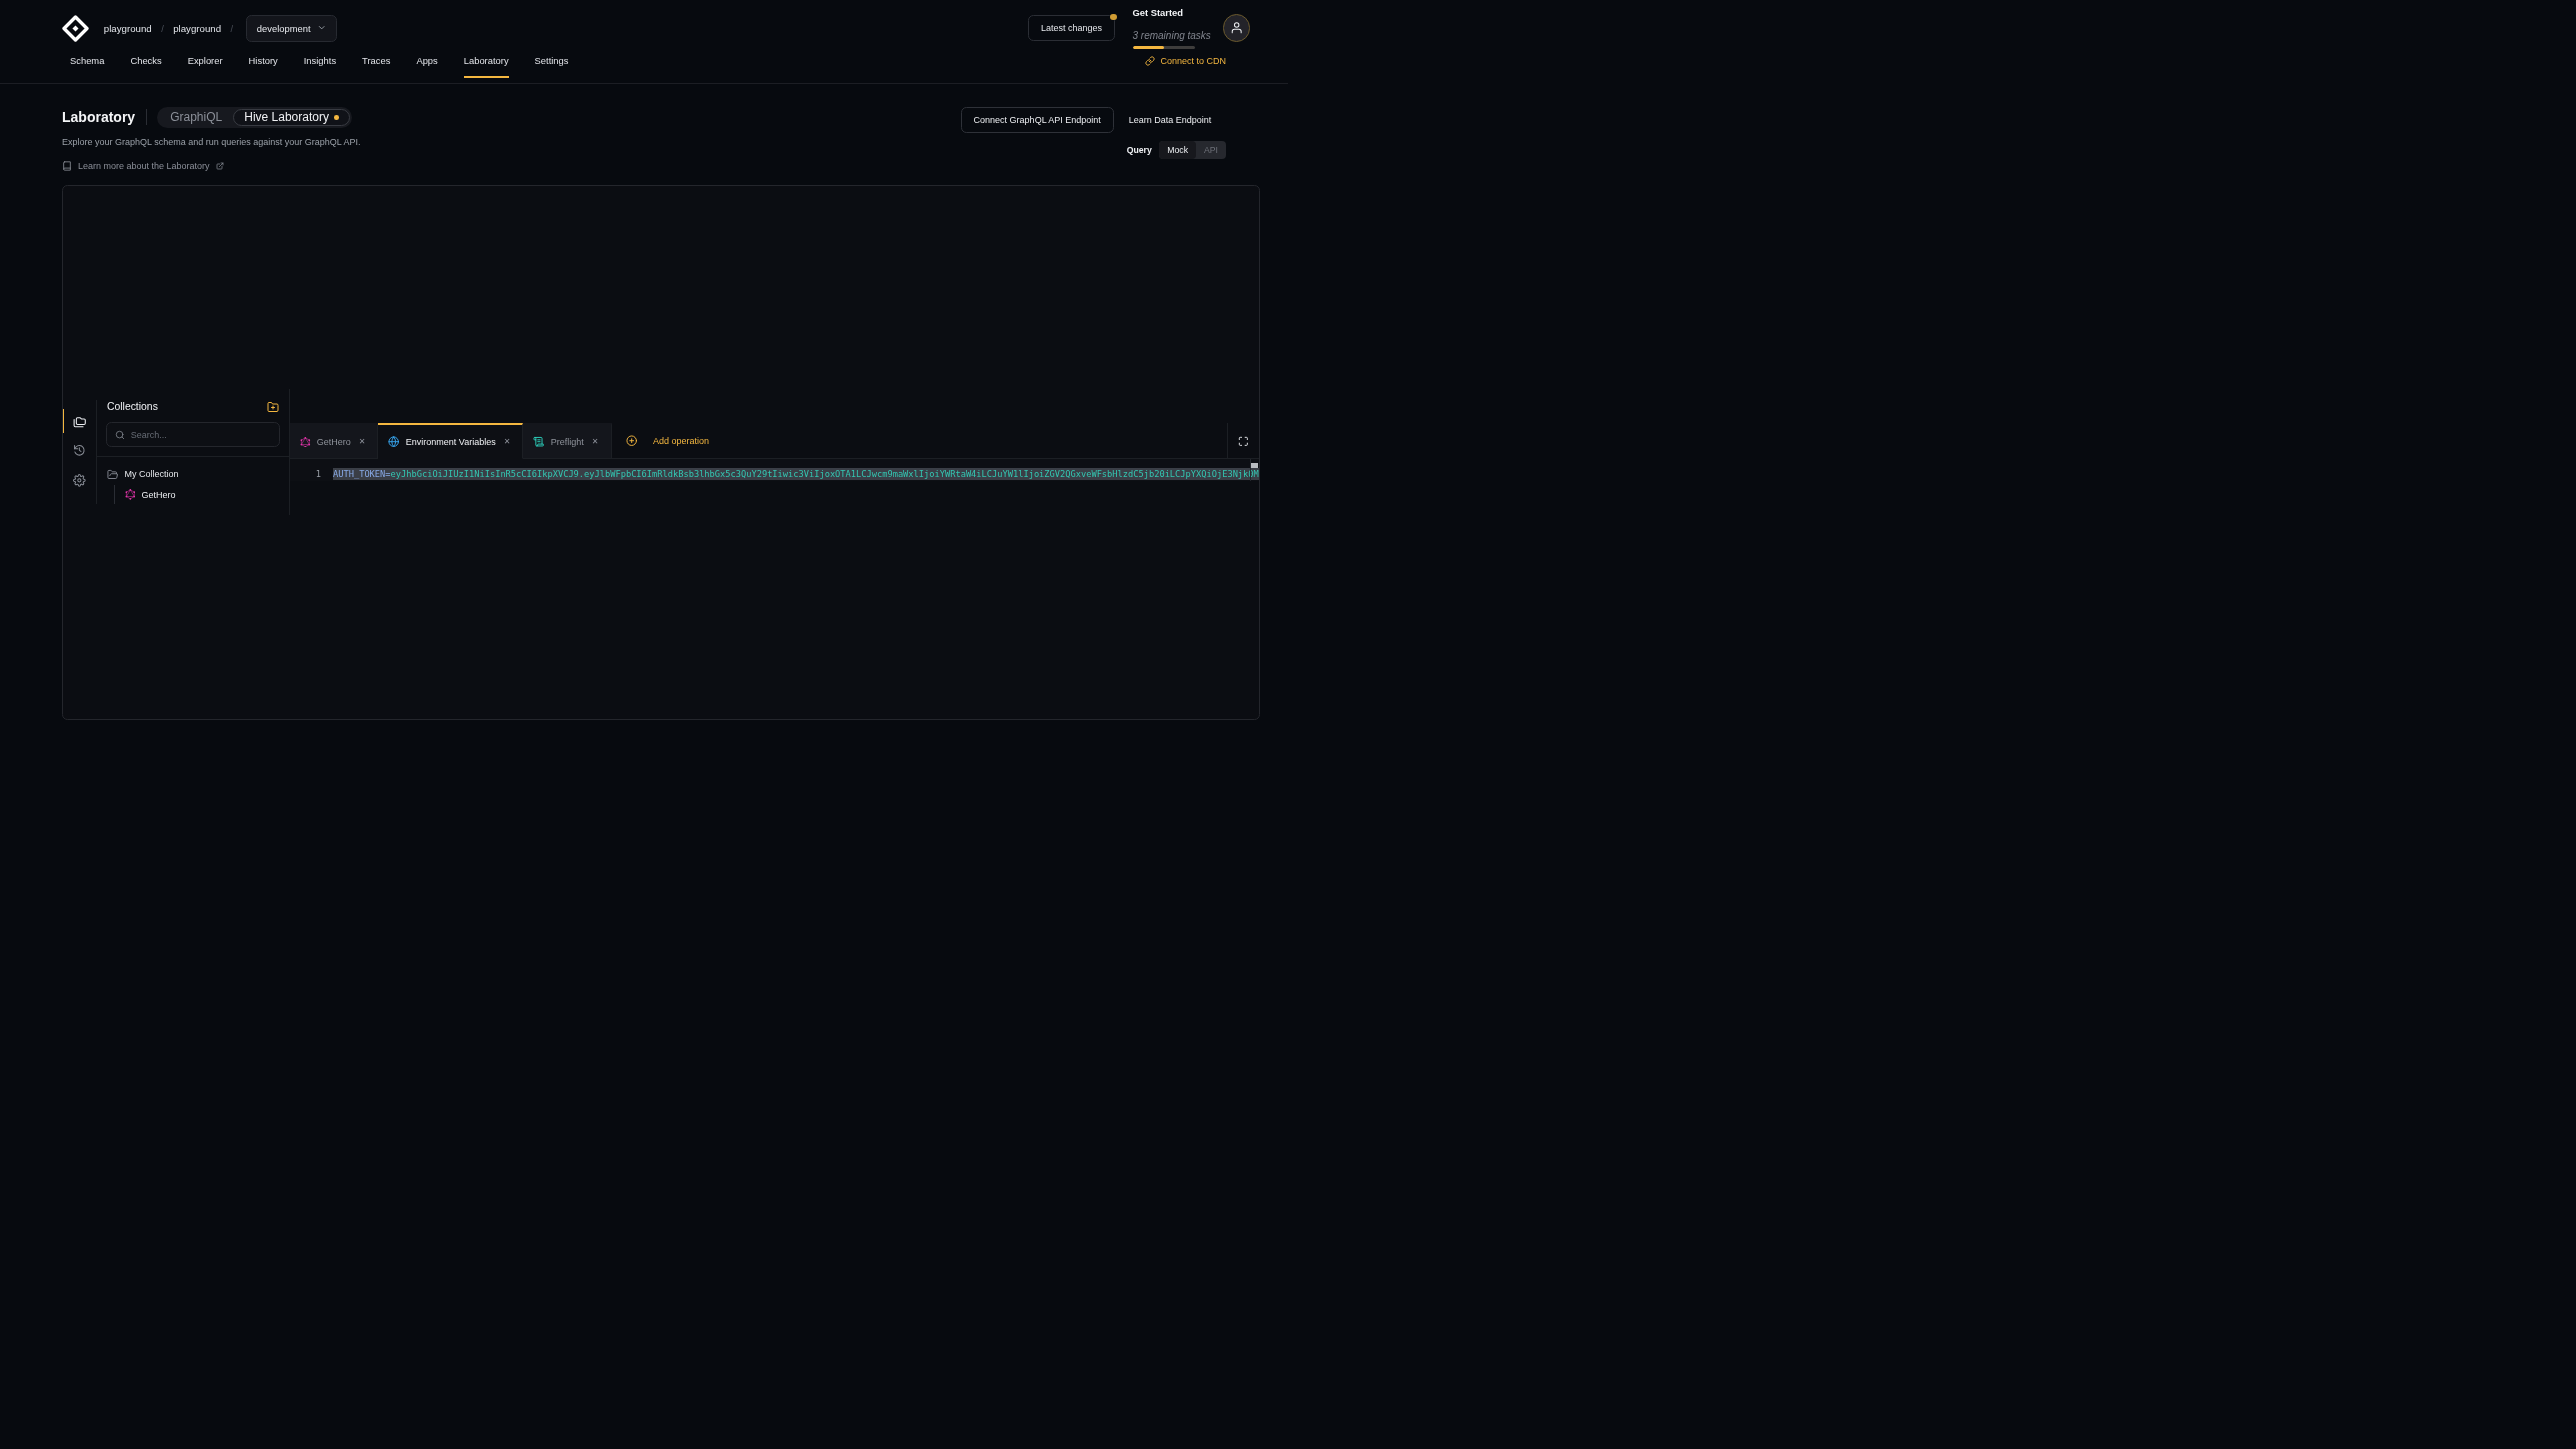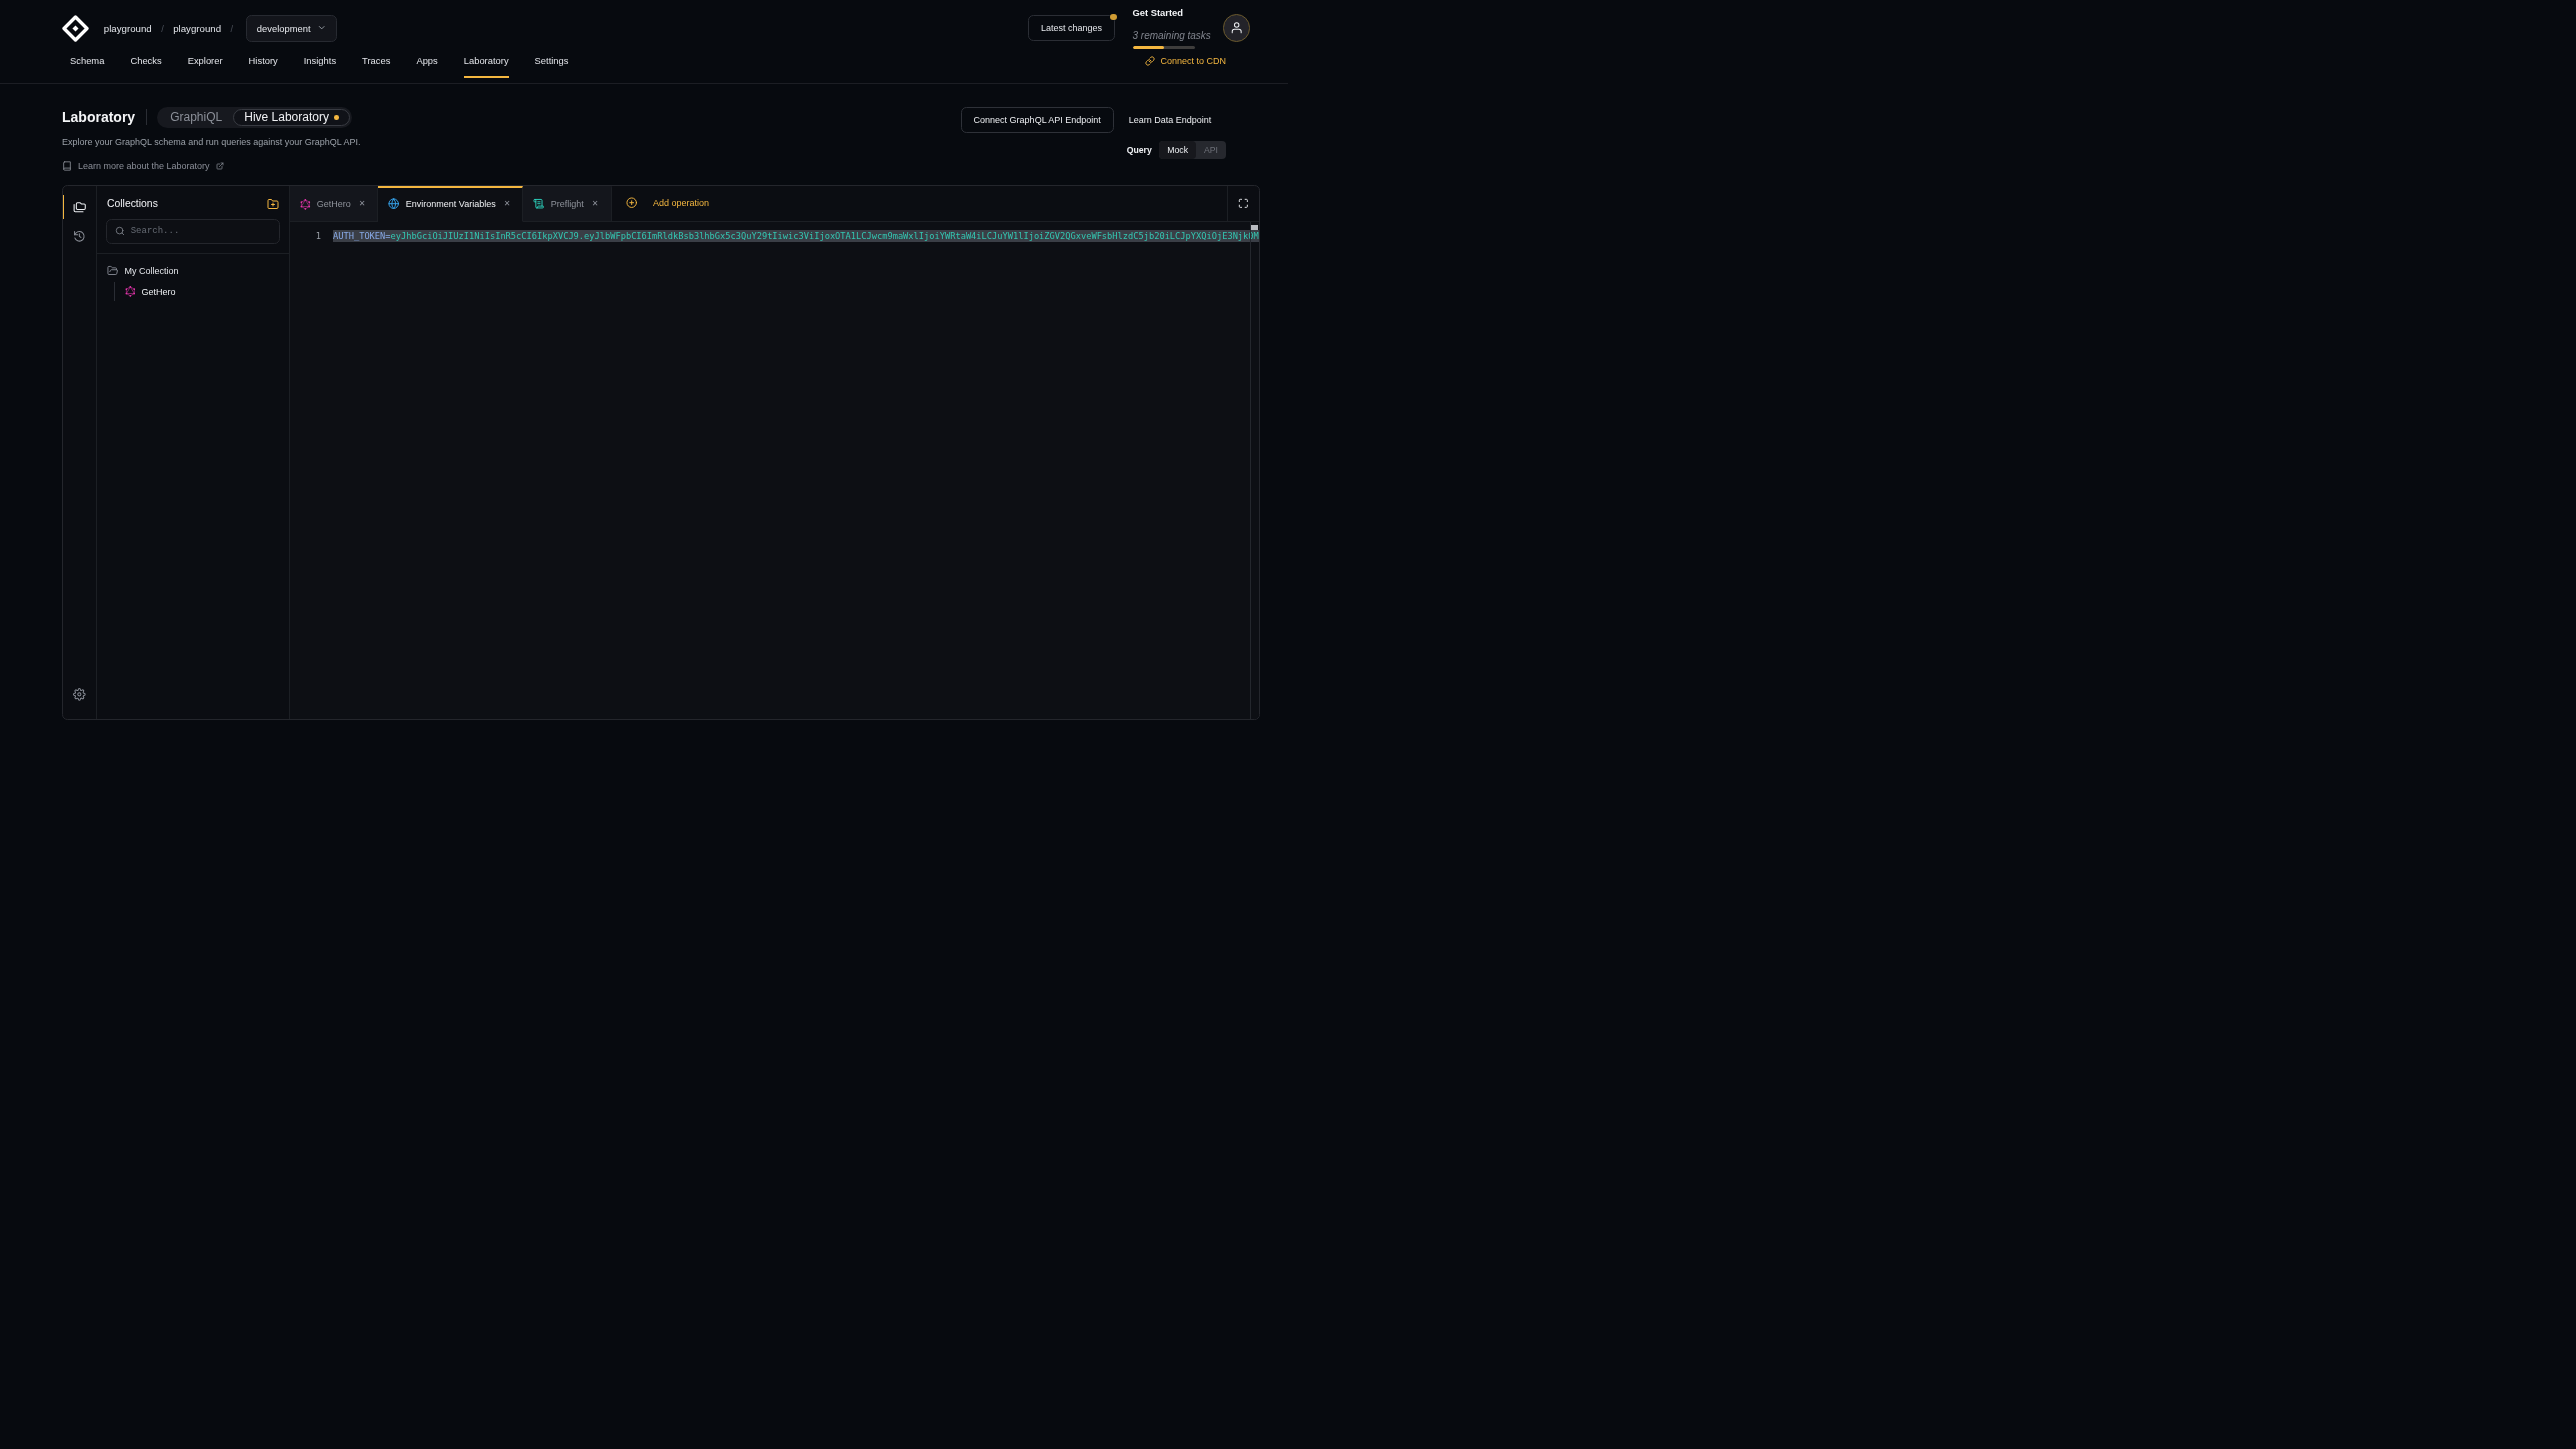--- a/index.html
+++ b/index.html
@@ -76,40 +76,40 @@
     color:#eceef1; font-size:9px; font-family:inherit; cursor:pointer; }
   .query-row { margin-top:8.7px; display:flex; align-items:center; gap:7.4px; }
   .query-label { font-size:8.7px; font-weight:700; color:#f0f2f5; }
   .seg { display:flex; background:#26282e; border-radius:4px; overflow:hidden; height:18px; }
   .seg-opt { padding:0 8px; display:flex; align-items:center; font-size:8.7px;
     color:#6d7078; cursor:pointer; }
   .seg-opt.selected { background:#17181d; color:#eef0f3; border-radius:4px; }
 
   
   .panel { margin:14px 28px 0 62px; height:535px; background:#0b0d12;
-    border:0.7px solid #24262c; border-radius:5.4px; display:flex; overflow:hidden; }
+    border:0.7px solid #24262c; border-radius:5.4px; display:flex; overflow:hidden;align-items:center; }
 
   .rail { width:34px; border-right:0.7px solid #1c1f24; display:flex;
     flex-direction:column; align-items:center; padding:6.7px 0 9.4px 0; flex:none; }
   .rail-item { position:relative; width:100%; height:29.5px; display:flex;
     align-items:center; justify-content:center; cursor:pointer; }
   .rail-item.active::before { content:""; position:absolute; left:0; top:2.7px;
     bottom:2.7px; width:1.3px; background:#f4b740; }
   .rail-spacer { flex:1; }
 
   .collections { width:193px; border-right:0.7px solid #1c1f24; display:flex;
     flex-direction:column; flex:none; }
   .coll-head { display:flex; align-items:center; justify-content:space-between;
     padding:12px 10px 8px 10px; }
   .coll-title { font-size:10.4px; color:#f2f3f6; }
   .search-box { margin:1.3px 8.7px 0 8.7px; height:25px; display:flex; align-items:center;
     gap:6px; padding:0 8px; background:#0d0f14; border:0.7px solid #24262c;
     border-radius:5.4px; }
   .search-box input { flex:1; background:transparent; border:none; outline:none;
-    color:#cfd3da; font-size:9px; font-family:Liberation Mono, monospace; }
+    color:#cfd3da; font-size:9px; font-family:Liberation Sans, sans-serif; }
   .search-box input::placeholder { color:#676c75; }
   .coll-divider { height:10px; border-bottom:0.7px solid #1c1f24; }
   .tree { padding:11.4px 10px; }
   .tree-row { display:flex; align-items:center; gap:6px; cursor:pointer; }
   .tree-row .lbl { font-size:9px; color:#e6e8ec; }
   .tree-children { margin-left:6.7px; margin-top:5.4px; border-left:0.7px solid #2a2d34;
     padding-left:10px; }
   .op-row { display:flex; align-items:center; gap:6px; padding:4px 0; cursor:pointer; }
   .op-row .lbl { font-size:9px; color:#eef0f3; }
 

